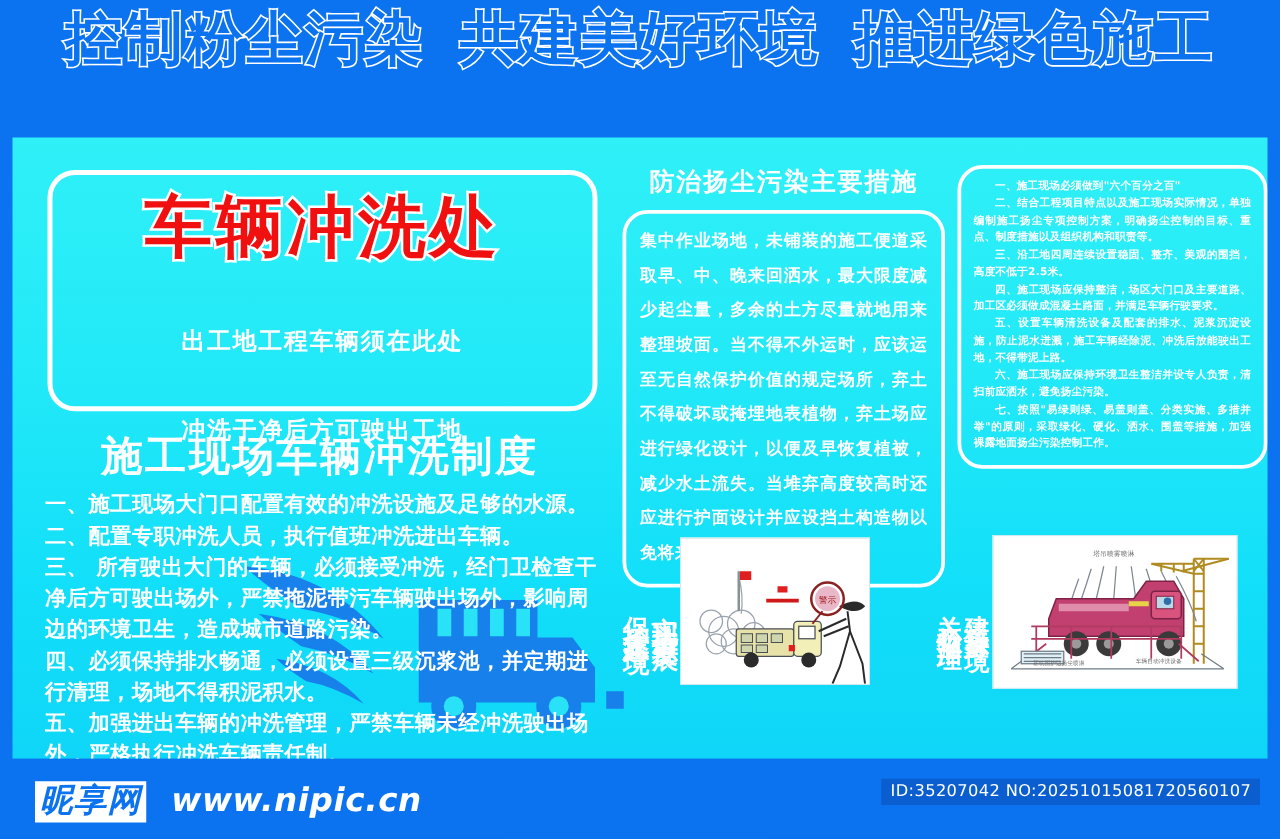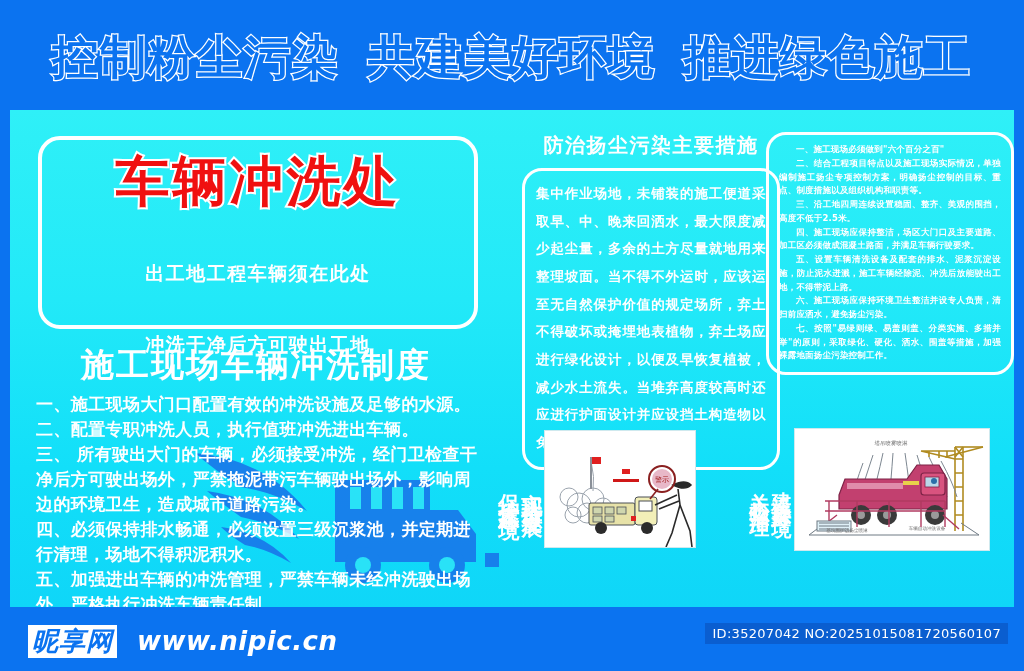--- a/index.html
+++ b/index.html
@@ -7,21 +7,21 @@
   body {
     font-family:"DejaVu Sans","Liberation Sans",sans-serif;
     background:#0b73f0;
   }
   .poster { position:relative; width:1024px; height:671px; background:#0b73f0; }
 
   
   .header {
     position:absolute; left:0; top:0; width:1024px; height:89px;
     background:#0b73f0;
-    display:flex; align-items:flex-end; justify-content:center;
+    display:flex; align-items:flex-start; justify-content:center;
   }
   .header-title {
     font-size:46px; font-weight:bold; letter-spacing:2px;
     color:#0b73f0;
     -webkit-text-stroke:2.5px #ffffff;
     paint-order:stroke fill;
     text-shadow:0 0 0 #fff;
     white-space:nowrap;
     font-family:"DejaVu Sans","Liberation Sans",sans-serif;
   }
@@ -61,21 +61,21 @@
     margin-top:14px; text-align:center;
     font-size:33px; font-weight:bold; color:#ffffff; letter-spacing:2px;
   }
   .rules-body { position:relative; margin:4px 8px 0 14px; }
   .rule-line {
     font-size:17px; font-weight:bold; color:#ffffff; line-height:1.47;
     letter-spacing:.4px; text-indent:0;
   }
 
   
-  .mid-col { position:absolute; left:512px; top:22px; width:258px; }
+  .mid-col { position:absolute; left:488px; top:22px; width:258px; }
   .col-heading {
     text-align:center; font-size:20px; font-weight:bold; color:#ffffff;
     letter-spacing:1.5px; margin-bottom:9px;
   }
   .mid-box {
     border:3px solid #ffffff; border-radius:20px;
     padding:9px 11px 10px 11px;
   }
   .mid-box p {
     font-size:13.5px; font-weight:bold; color:#ffffff;

